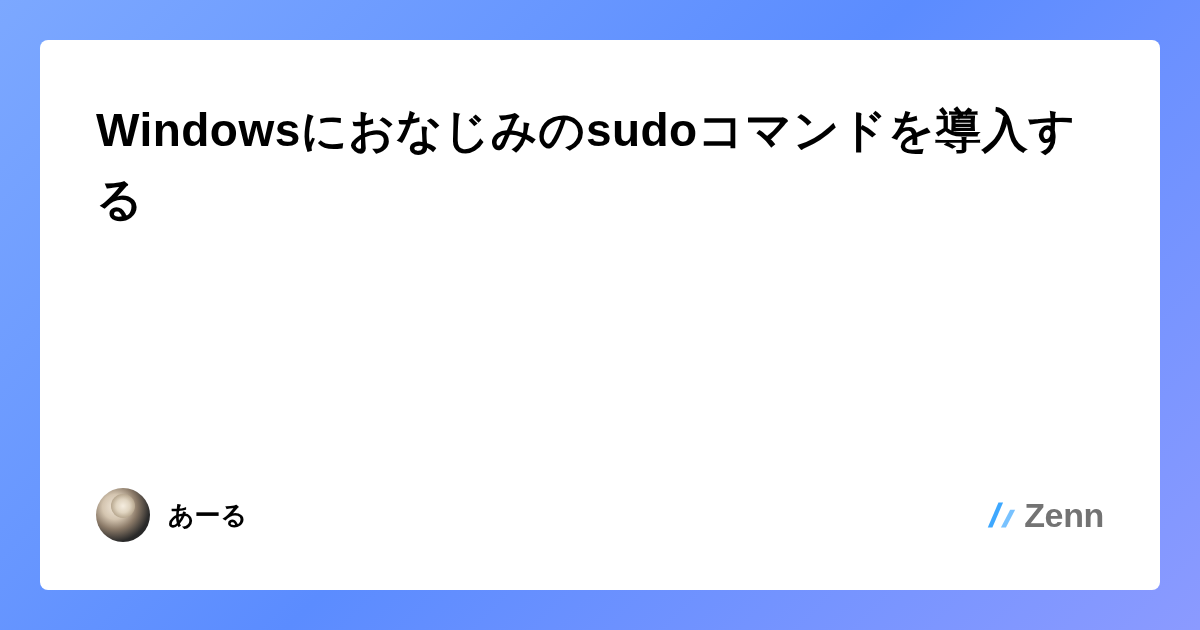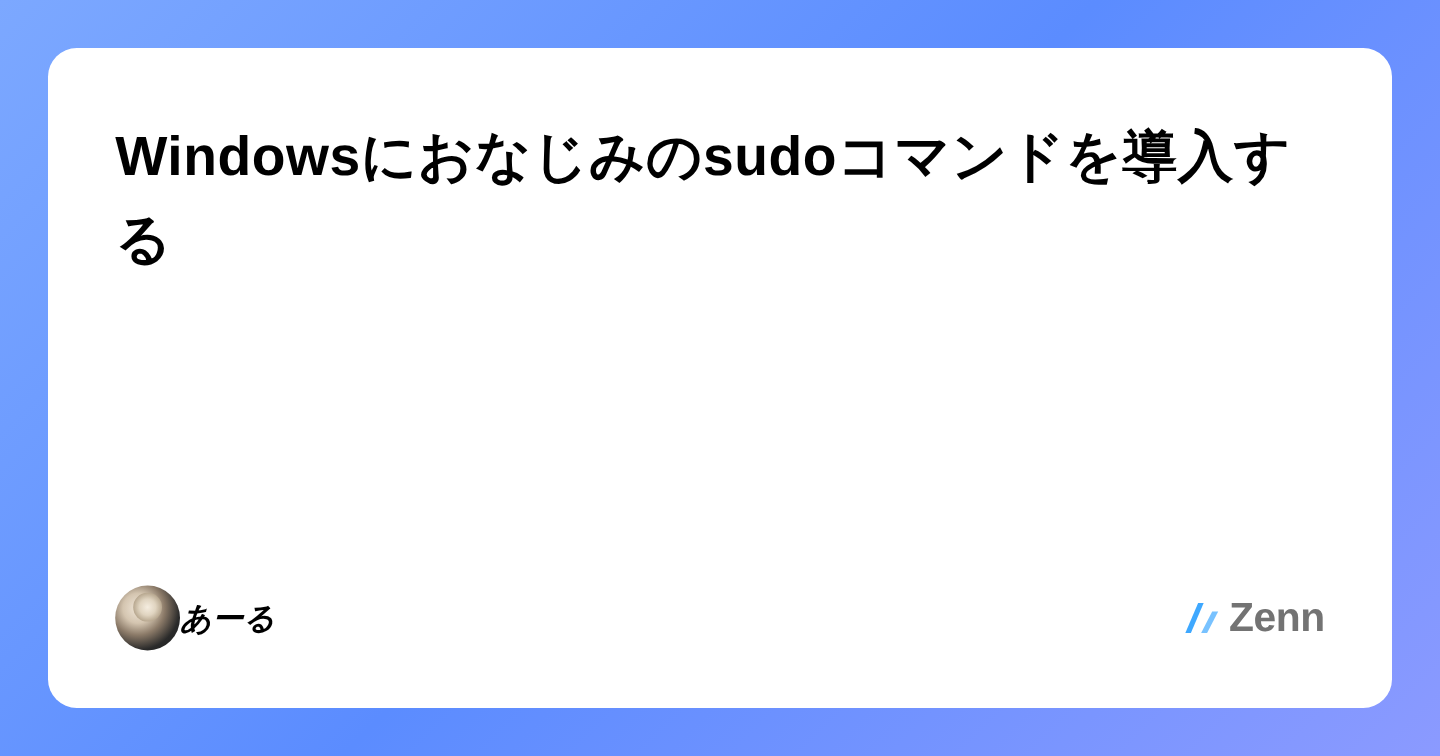--- a/index.html
+++ b/index.html
@@ -13,42 +13,42 @@
       background: linear-gradient(135deg, #7ca8ff 0%, #5b8cff 50%, #8b9aff 100%);
       display: flex;
       align-items: center;
       justify-content: center;
       font-family: -apple-system, BlinkMacSystemFont, "Segoe UI", "Hiragino Sans", "Hiragino Kaku Gothic ProN", Meiryo, sans-serif;
     }
     .card {
       width: 1120px;
       height: 550px;
       background: #ffffff;
-      border-radius: 24px;
+      border-radius: 8px;
       padding: 56px 56px 48px 56px;
       display: flex;
       flex-direction: column;
       justify-content: space-between;
     }
     .title {
       font-size: 46px;
       font-weight: 700;
       color: #000000;
       line-height: 1.5;
       letter-spacing: 0.01em;
     }
     .footer {
       display: flex;
       align-items: center;
       justify-content: space-between;
     }
     .author {
       display: flex;
       align-items: center;
-      font-style: italic;
+      gap: 18px;
     }
     .avatar {
       width: 54px;
       height: 54px;
       border-radius: 50%;
       background: radial-gradient(circle at 35% 35%, #f0e6d8 0%, #d4c5b0 25%, #8b7a68 45%, #2a2a2a 70%, #1a1a1a 100%);
       overflow: hidden;
       position: relative;
     }
     .avatar::after {

